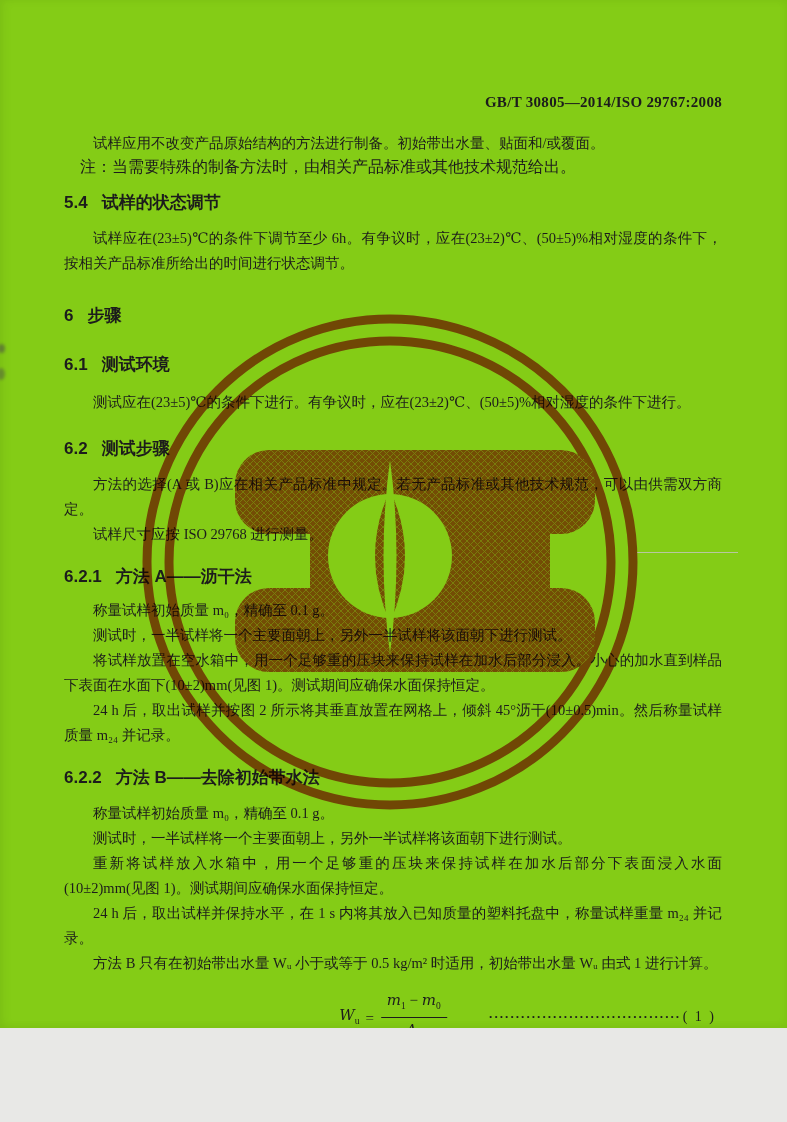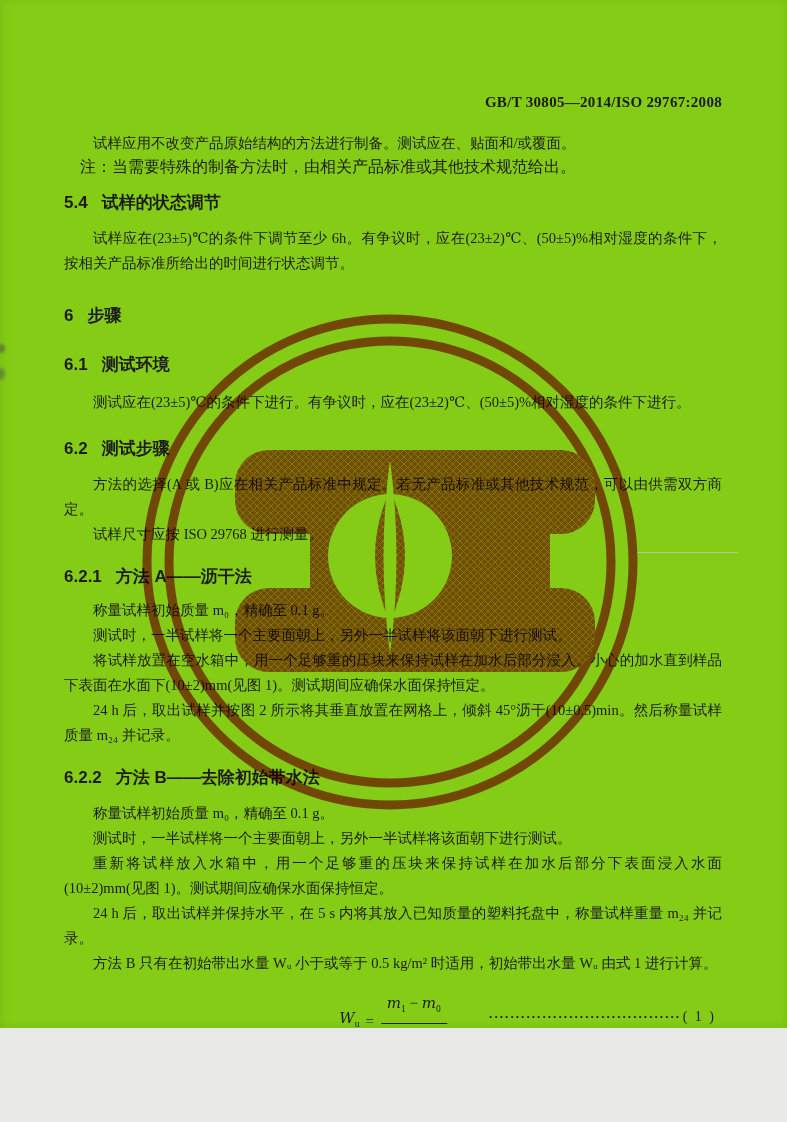--- a/index.html
+++ b/index.html
@@ -39,21 +39,21 @@
   .h622{margin:20px 0 14px;}
   i.v{font-style:italic;font-family:"DejaVu Serif","Liberation Serif",serif;}
   sub{font-size:9.5px;}
   
   .formula-row{position:relative;margin:14px 0 8px;height:54px;text-decoration:underline;}
   .formula{
     position:absolute;left:50%;transform:translateX(-50%);top:0;
     display:flex;align-items:center;font-size:15px;
   }
   .frac{display:inline-flex;flex-direction:column;align-items:center;margin-left:7px;}
-  .fnum{display:block;padding:0 6px 1px;line-height:26px;border-bottom:1.4px solid #1c1c1c;}
+  .fnum{display:block;padding:0 6px 1px;line-height:20px;border-bottom:1.4px solid #1c1c1c;}
   .fden{display:block;line-height:22px;padding-top:1px;}
   .feq{margin-left:6px;}
   .fleader{
     position:absolute;right:6px;top:14px;font-weight:bold;font-size:13px;
     letter-spacing:1px;white-space:nowrap;
   }
   .fleader .flabel{font-weight:normal;font-size:14px;letter-spacing:2px;margin-left:2px;}
   
   .defs-intro{margin:4px 0 2px;text-indent:2em;}
   
@@ -76,21 +76,21 @@
 </style>
 </head>
 <body>
 
 <div class="page">
 
   <div class="content">
 
     <div class="doc-header">GB/T 30805—2014/ISO 29767:2008</div>
 
-    <p class="body">试样应用不改变产品原始结构的方法进行制备。测试应在、贴面和/或覆面。</p>
+    <p class="body">试样应用不改变产品原始结构的方法进行制备。初始带出水量、贴面和/或覆面。</p>
     <p class="note">注：当需要特殊的制备方法时，由相关产品标准或其他技术规范给出。</p>
 
     <h3 class="sec h54"><span class="num">5.4</span><span>试样的状态调节</span></h3>
     <p class="body">试样应在(23±5)℃的条件下调节至少 6h。有争议时，应在(23±2)℃、(50±5)%相对湿度的条件下，按相关产品标准所给出的时间进行状态调节。</p>
 
     <h3 class="sec h6"><span class="num">6</span><span>步骤</span></h3>
 
     <h3 class="sec h61"><span class="num">6.1</span><span>测试环境</span></h3>
     <p class="body">测试应在(23±5)℃的条件下进行。有争议时，应在(23±2)℃、(50±5)%相对湿度的条件下进行。</p>
 
@@ -101,21 +101,21 @@
     <h3 class="sec h621"><span class="num">6.2.1</span><span>方法 A——沥干法</span></h3>
     <p class="body">称量试样初始质量 m₀，精确至 0.1 g。</p>
     <p class="body">测试时，一半试样将一个主要面朝上，另外一半试样将该面朝下进行测试。</p>
     <p class="body">将试样放置在空水箱中，用一个足够重的压块来保持试样在加水后部分浸入。小心的加水直到样品下表面在水面下(10±2)mm(见图 1)。测试期间应确保水面保持恒定。</p>
     <p class="body">24 h 后，取出试样并按图 2 所示将其垂直放置在网格上，倾斜 45°沥干(10±0.5)min。然后称量试样质量 m₂₄ 并记录。</p>
 
     <h3 class="sec h622"><span class="num">6.2.2</span><span>方法 B——去除初始带水法</span></h3>
     <p class="body">称量试样初始质量 m₀，精确至 0.1 g。</p>
     <p class="body">测试时，一半试样将一个主要面朝上，另外一半试样将该面朝下进行测试。</p>
     <p class="body">重新将试样放入水箱中，用一个足够重的压块来保持试样在加水后部分下表面浸入水面(10±2)mm(见图 1)。测试期间应确保水面保持恒定。</p>
-    <p class="body">24 h 后，取出试样并保持水平，在 5 s 内将其放入已知质量的塑料托盘中，称量试样重量 m₂₄ 并记录。</p>
+    <p class="body">24 h 后，取出试样并保持水平，在 1 s 内将其放入已知质量的塑料托盘中，称量试样重量 m₂₄ 并记录。</p>
     <p class="body">方法 B 只有在初始带出水量 Wᵤ 小于或等于 0.5 kg/m² 时适用，初始带出水量 Wᵤ 由式 1 进行计算。</p>
 
     <div class="formula-row">
       <div class="formula">
         <span><i class="v">W</i><sub>u</sub></span>
         <span class="feq">=</span>
         <span class="frac">
           <span class="fnum"><i class="v">m</i><sub>1</sub> <span>−</span> <i class="v">m</i><sub>0</sub></span>
           <span class="fden"><i class="v">A</i><sub>p</sub></span>
         </span>

